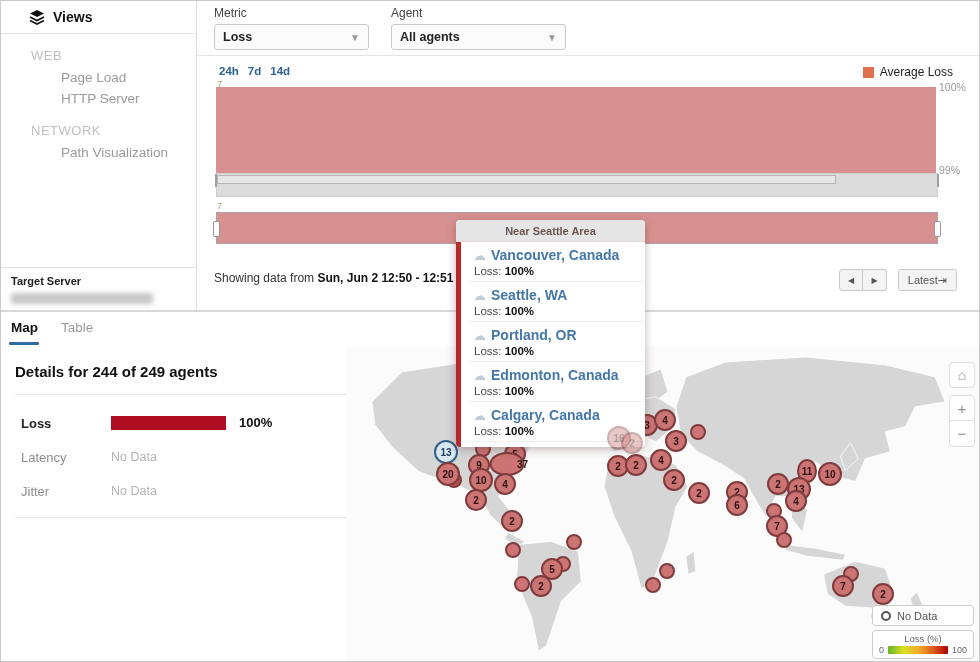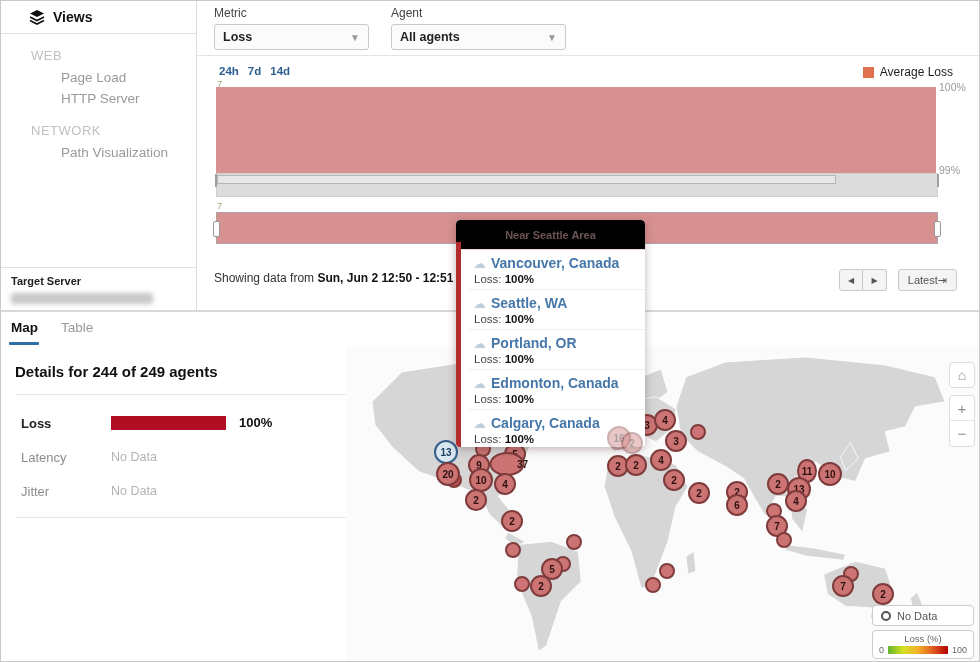--- a/index.html
+++ b/index.html
@@ -90,21 +90,21 @@
   .nodata-circle { width:10px; height:10px; border-radius:50%; border:2px solid #555; background:#fff; }
   .legend-nodata span { font-size:11px; color:#555; }
   .legend-loss { position:absolute; left:526px; top:283px; width:102px; height:29px; background:#fff; border:1px solid #ccc; border-radius:4px; padding:2px 6px 0 6px; }
   .legend-loss .ll-title { font-size:9.5px; color:#666; text-align:center; }
   .ll-row { display:flex; align-items:center; gap:4px; margin-top:1px; }
   .ll-row .ll-min,.ll-row .ll-max { font-size:9px; color:#666; }
   .ll-grad { flex:1; height:8px; background:linear-gradient(to right,#63b32e,#d8e023,#f2b028,#e05c20,#b00000); border-radius:1px; }
 
   
   #tooltip { position:absolute; left:455px; top:219px; width:189px; height:227px; background:#fff; border-radius:4px; box-shadow:0 2px 10px rgba(80,40,40,.35); z-index:40; overflow:hidden; }
-  .tt-header { height:30px; background:#000000; border-bottom:1px solid #e8d6d6; display:flex; align-items:center; justify-content:center; font-size:11px; font-weight:bold; color:#6d5454; border-radius:4px 4px 0 0; }
+  .tt-header { height:22px; background:#e5e5e5; border-bottom:1px solid #e8d6d6; display:flex; align-items:center; justify-content:center; font-size:11px; font-weight:bold; color:#6d5454; border-radius:4px 4px 0 0; }
   .tt-accent { position:absolute; left:0; top:22px; bottom:0; width:5px; background:#b32b2b; }
   .tt-items { padding-left:13px; }
   .tt-item { padding:5px 8px 4px 4px; border-bottom:1px solid #efefef; }
   .tt-name { display:flex; align-items:center; gap:5px; }
   .tt-cloud { color:#c2cfd9; font-size:13px; line-height:1; }
   .tt-name a { font-size:14px; font-weight:bold; color:#4577a9; text-decoration:none; cursor:pointer; }
   .tt-loss { font-size:11.5px; color:#444; margin-top:2px; margin-left:1px; }
   .tt-loss b { color:#111; }
 </style>
 </head>

